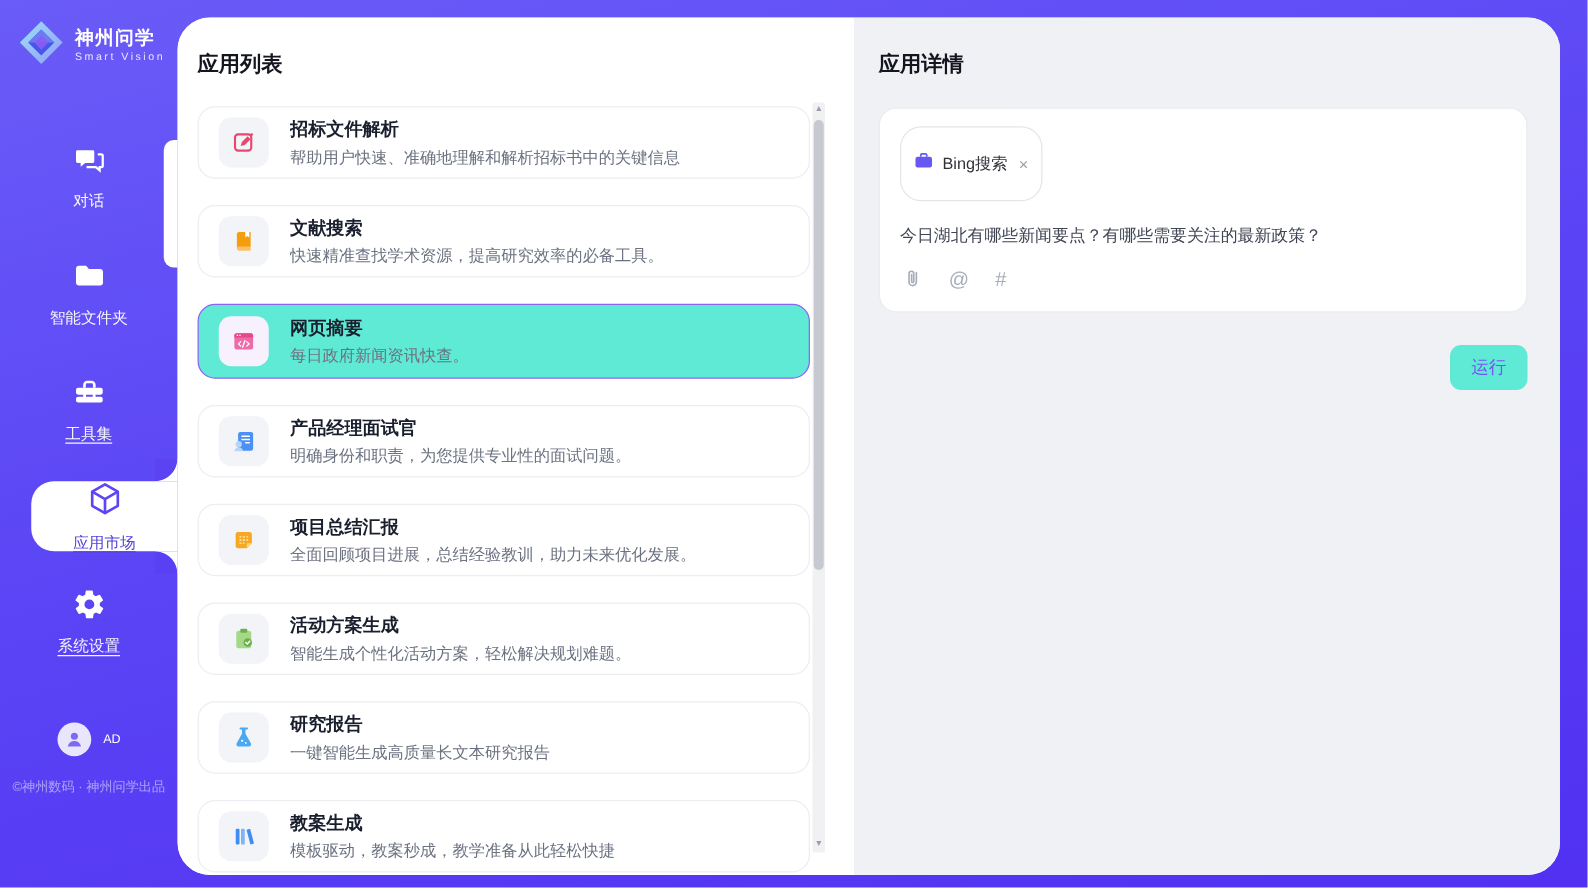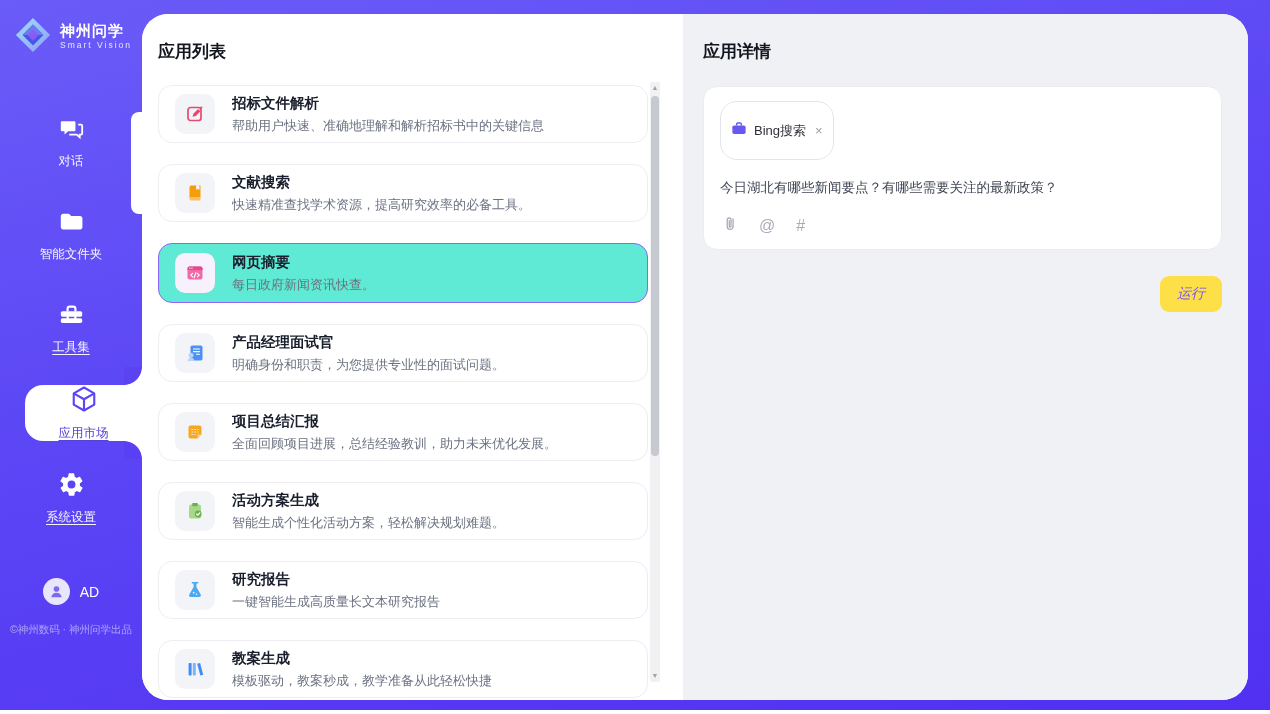--- a/index.html
+++ b/index.html
@@ -27,21 +27,21 @@
   .nav-item.active::before { content:""; position:absolute; top:-18px; right:0;
     width:18px; height:18px;
     background:radial-gradient(circle at 0 0,#5b43f4 17.5px,#fff 18.2px); }
   .nav-item.active::after { content:""; position:absolute; bottom:-18px; right:0;
     width:18px; height:18px;
     background:radial-gradient(circle at 0 100%,#5a40f4 17.5px,#fff 18.2px); }
   .nav-item.active .nav-label { color:#5243d9; }
   .user-row { display:flex; align-items:center; justify-content:center; gap:10px; margin-top:44px; }
   .avatar { width:27px; height:27px; border-radius:50%; background:#e9e6fb;
     display:flex; align-items:center; justify-content:center; }
-  .user-name { font-size:14px; color:#fff; }
+  .user-name { font-size:10px; color:#fff; }
   .sidebar-footer { margin-top:18px; text-align:center; font-size:10.5px;
     color:rgba(255,255,255,.5); white-space:nowrap; }
   .side-handle { position:absolute; left:131px; top:112px; width:11px; height:102px;
     background:#fff; border-radius:8px 0 0 8px; }
 
   
   .window { position:absolute; left:142px; top:14px; width:1106px; height:686px;
     border-radius:26px; overflow:hidden; display:flex; background:#fff; }
   .list-panel { width:541px; background:#fff; position:relative; padding:26px 0 0 16px; }
   .panel-title { font-size:17px; font-weight:700; color:#14161f; height:22px; }
@@ -69,23 +69,23 @@
     border-radius:14px; height:164px; position:relative; padding:14px 16px; }
   .tool-tag { display:inline-flex; align-items:center; gap:7px; padding:19px 10px;
     border:1px solid #e3e5ea; border-radius:17px; background:#fff; cursor:default; }
   .tag-label { font-size:13px; color:#30313a; }
   .tag-close { font-size:13px; color:#9aa0ab; margin-left:2px; cursor:pointer; }
   .prompt-text { margin-top:19px; font-size:13.5px; color:#3f4553; cursor:text; }
   .attach-row { position:absolute; left:17px; bottom:13px; display:flex;
     align-items:center; gap:21px; color:#a7adb8; }
   .attach-glyph { font-size:16px; color:#a7adb8; cursor:pointer; }
   .run-row { display:flex; justify-content:flex-end; margin-top:26px; }
-  .run-button { background:#fde047; color:#7753f8; font-size:14px; border:none;
+  .run-button { background:#5eead4; color:#7753f8; font-size:14px; border:none;
     border-radius:9px; padding:9px 17px; cursor:pointer;
-    font-family:"Liberation Sans","DejaVu Sans",sans-serif;font-style:italic; }
+    font-family:"Liberation Sans","DejaVu Sans",sans-serif; }
 </style>
 </head>
 <body>
 
 <div class="frame">
 
   <div class="sidebar">
     <div class="logo-row">
       <span>
         <svg viewBox="0 0 40 40" width="38" height="38">

